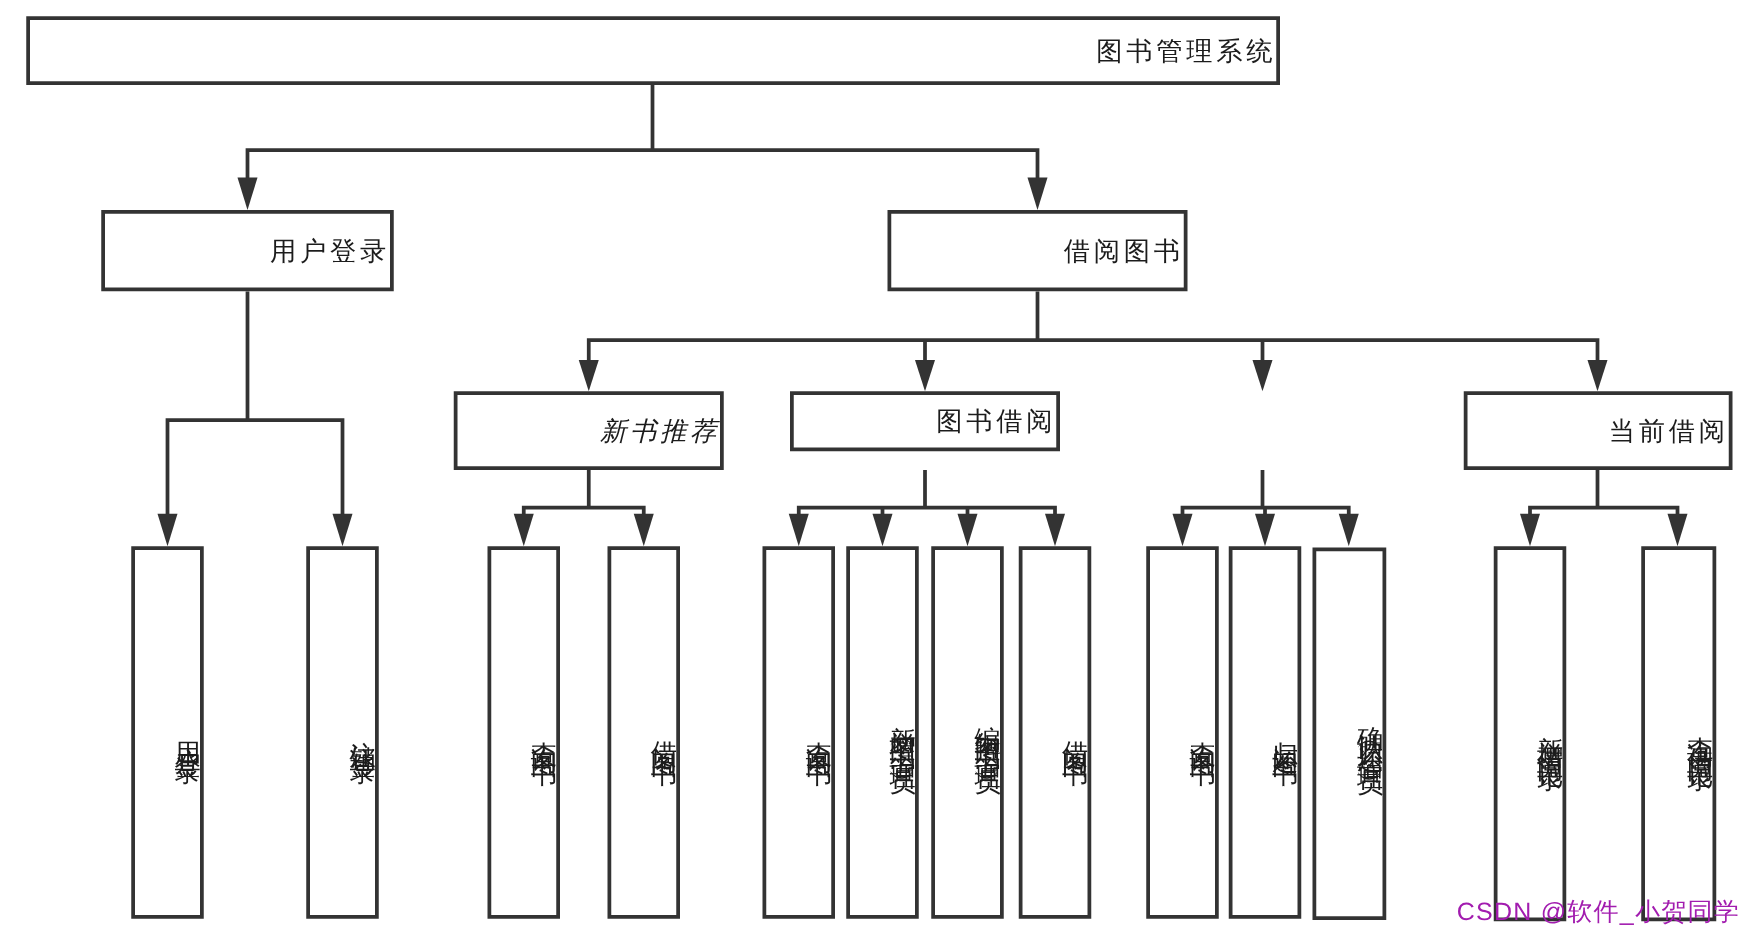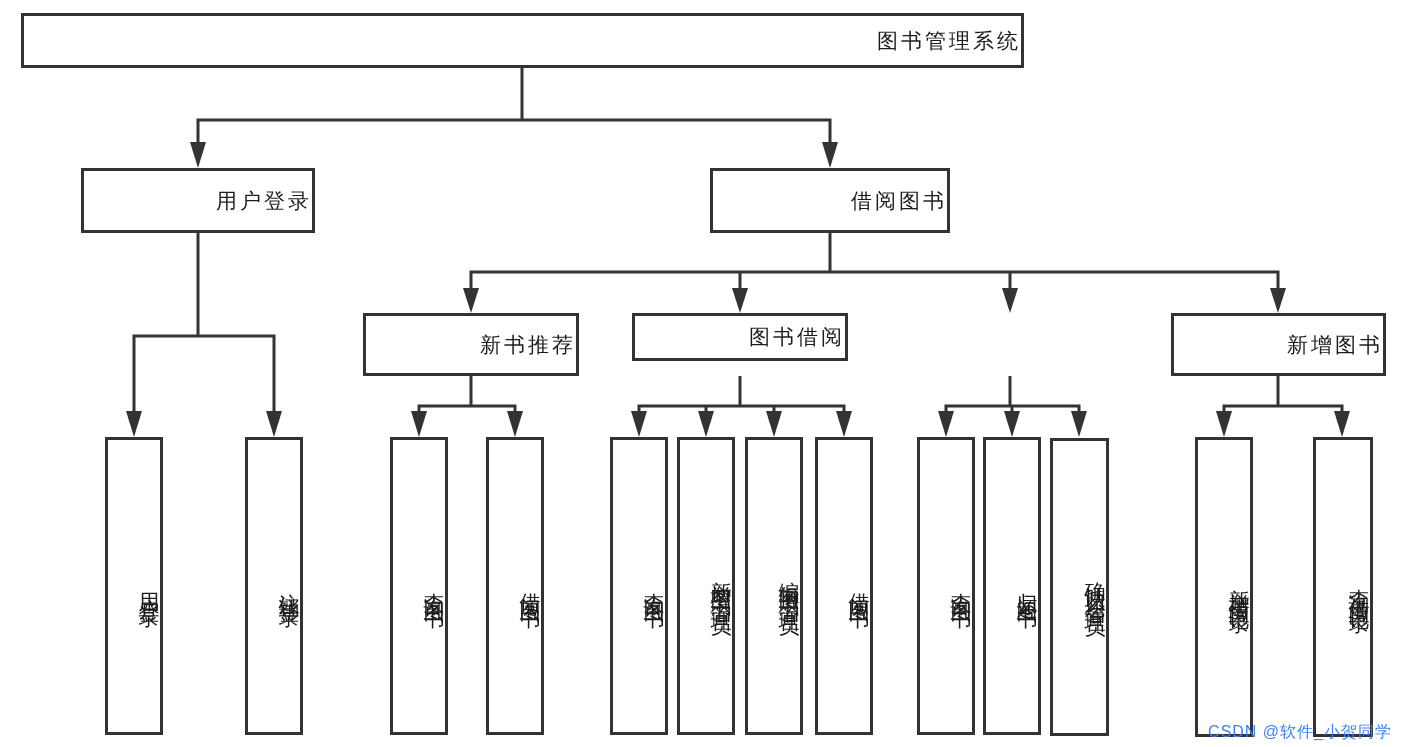--- a/index.html
+++ b/index.html
@@ -42,22 +42,22 @@
   .vnode .lbl {
     writing-mode: vertical-rl;
     text-orientation: mixed;
     letter-spacing: 5px;
     line-height: 1;
   }
   .watermark {
     position: absolute;
     right: 13px;
     bottom: 4px;
-    font-size: 16px;
-    color: #3b82f6;
+    font-size: 20px;
+    color: #a21caf;
     letter-spacing: 1px;
     white-space: nowrap;
     z-index: 5;
   }
 </style>
 </head>
 <body>
 
 <div class="stage">
 
@@ -117,28 +117,28 @@
     <span class="lbl">图书管理系统</span>
   </div>
 
   <div class="node" style="left:81px; top:168px; width:234px; height:65px;">
     <span class="lbl">用户登录</span>
   </div>
   <div class="node" style="left:710px; top:168px; width:240px; height:65px;">
     <span class="lbl">借阅图书</span>
   </div>
 
-  <div class="node" style="left:363px; top:313px; width:216px; height:63px;">
+  <div class="node" style="left:363px; top:313px; width:216px; height:63px;font-style:italic;">
     <span class="lbl">新书推荐</span>
   </div>
   <div class="node" style="left:632px; top:313px; width:216px; height:48px;">
     <span class="lbl">图书借阅</span>
   </div>
   <div class="node" style="left:1171px; top:313px; width:215px; height:63px;">
-    <span class="lbl">新增图书</span>
+    <span class="lbl">当前借阅</span>
   </div>
 
   <div class="node vnode" style="left:105px; top:437px; width:58px; height:298px;">
     <span class="lbl">用户登录</span>
   </div>
   <div class="node vnode" style="left:245px; top:437px; width:58px; height:298px;">
     <span class="lbl">注销登录</span>
   </div>
 
   <div class="node vnode" style="left:390px; top:437px; width:58px; height:298px;">

